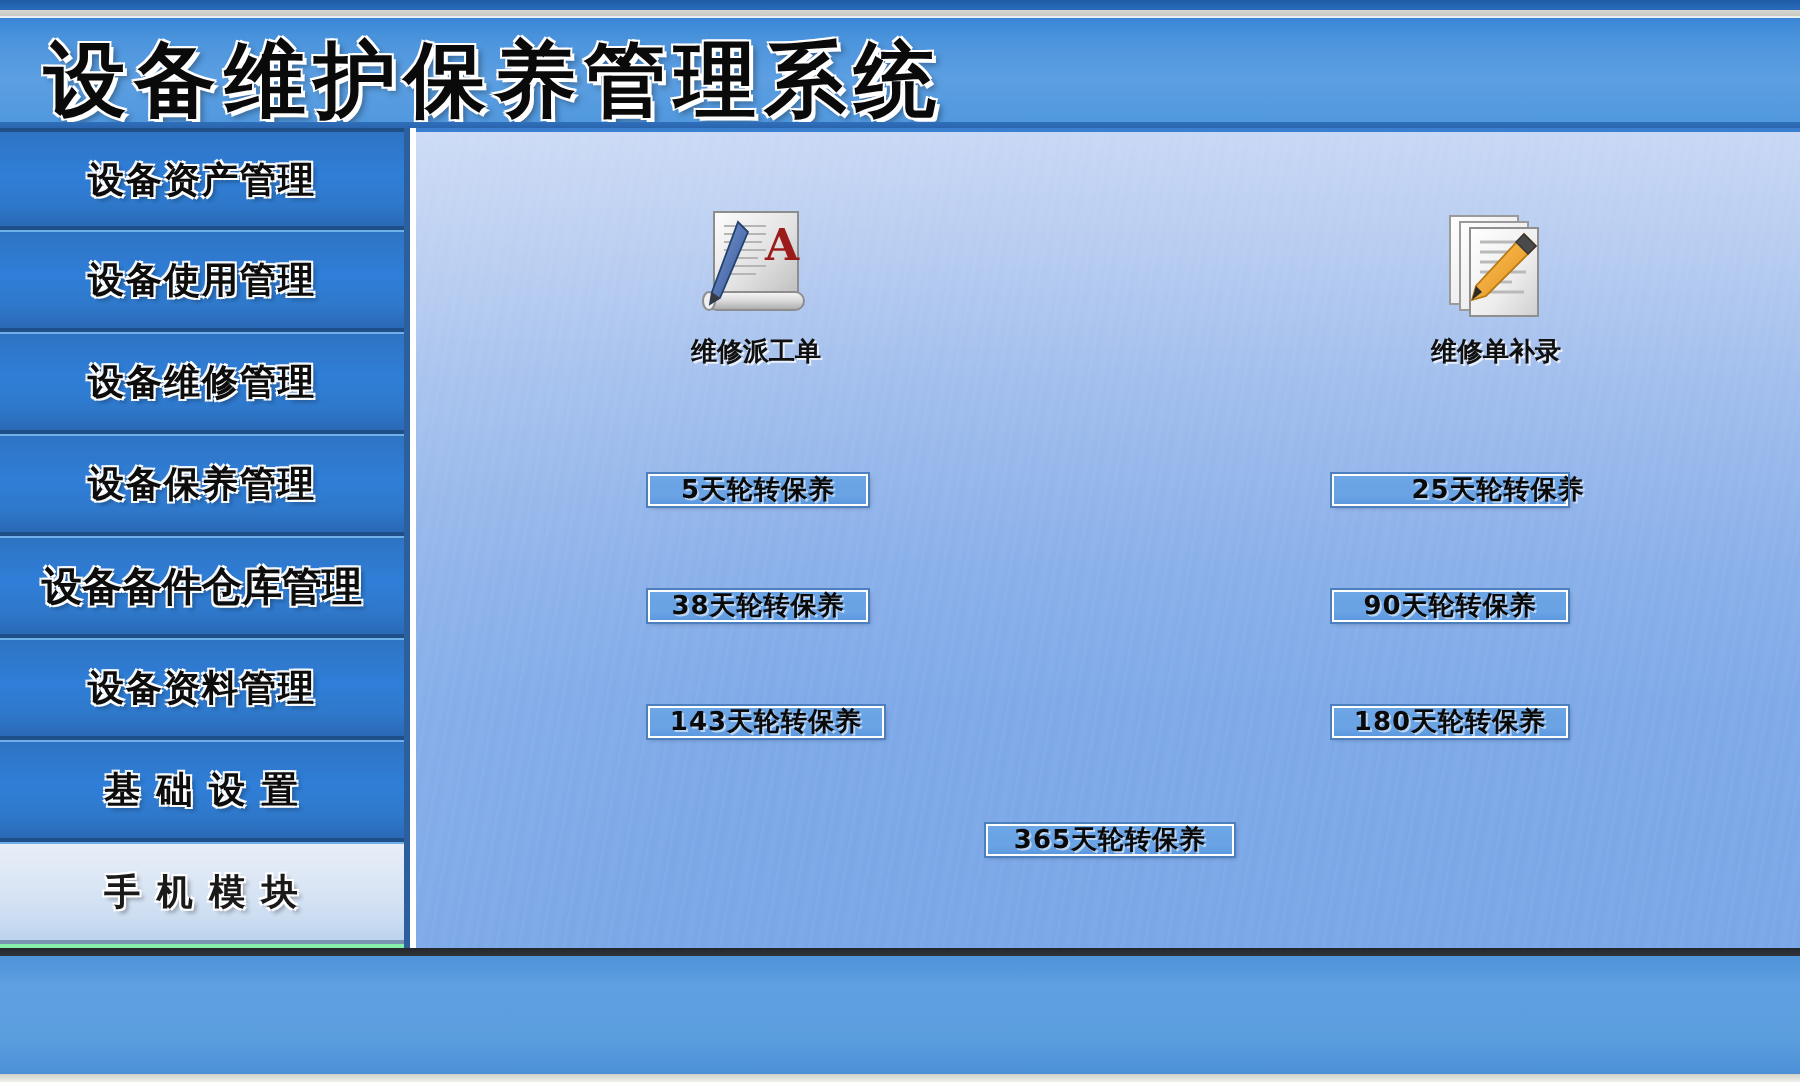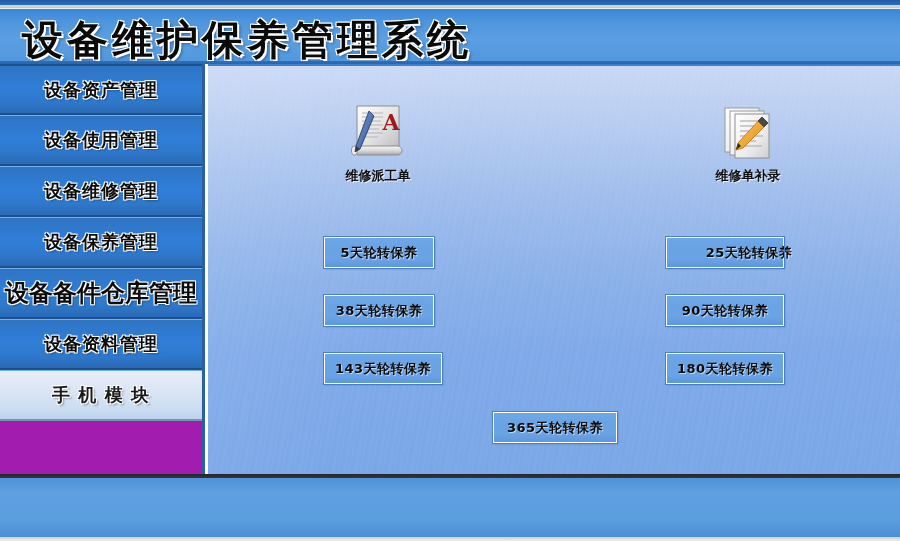--- a/index.html
+++ b/index.html
@@ -54,21 +54,21 @@
   }
 
   
   .bodywrap{
     position:absolute;left:0;top:64px;width:900px;height:410px;
   }
 
   
   .sidebar{
     position:absolute;left:0;top:0;width:205px;height:410px;
-    background:#a21caf;
+    background:#86efac;
     border-right:3px solid #2b5f9e;
     box-sizing:border-box;
   }
   .nav-item{
     position:relative;
     height:51px;
     box-sizing:border-box;
     background:linear-gradient(180deg,#2f74c3 0%,#2f7ed8 45%,#2f79cc 75%,#2a69b6 100%);
     border-top:1px solid #6fb0ea;
     border-bottom:2px solid #1f4f88;
@@ -81,21 +81,21 @@
     color:#0d0d0d;
     letter-spacing:1px;
     text-shadow:
        1px 1px 0 #ffffff,
       -1px -1px 0 #f2f6fa,
        1px -1px 0 #ffffff,
       -1px  1px 0 #ffffff,
        2px 2px 2px rgba(0,0,0,.30);
     white-space:nowrap;
   }
-  .nav-item.wide .nav-label{letter-spacing:0px;font-size:24px;}
+  .nav-item.wide .nav-label{letter-spacing:0px;font-size:20px;}
   .nav-item.active{
     background:linear-gradient(180deg,#e8eef7 0%,#dbe6f5 40%,#cddef2 75%,#bcd3ee 100%);
     border-bottom:2px solid #7a93b3;
   }
   .nav-item.active .nav-label{
     color:#1a1a1a;
     text-shadow:
        1px 1px 0 #ffffff,
       -1px -1px 0 #ffffff,
        1px -1px 0 #ffffff,
@@ -129,21 +129,21 @@
   }
   .icon-art{width:66px;height:66px;margin:0 auto;display:block;}
   .icon-caption{
     margin-top:2px;font-size:13px;font-weight:bold;color:#101010;
     text-shadow:1px 1px 0 rgba(255,255,255,.75);
     white-space:nowrap;
   }
 
   
   .btn{
-    position:absolute;height:31px;
+    position:absolute;height:16px;
     box-sizing:border-box;
     background:linear-gradient(180deg,#6ea7e6 0%,#6aa3e4 40%,#6ba4e5 70%,#5c98df 100%);
     border:1px solid #ffffff;
     outline:1px solid #4b7fbe;
     display:flex;align-items:center;justify-content:center;
     box-shadow:1px 1px 2px rgba(0,0,0,.25);
     cursor:pointer;
   }
   .btn-label{
     font-size:13px;font-weight:bold;color:#0a0a0a;
@@ -204,20 +204,23 @@
       </div>
 
       <div class="nav-item wide">
         <span class="nav-label">设备备件仓库管理</span>
       </div>
 
       <div class="nav-item">
         <span class="nav-label">设备资料管理</span>
       </div>
 
+      <div class="nav-item">
+        <span class="nav-label">基  础  设  置</span>
+      </div>
 
       <div class="nav-item active">
         <span class="nav-label">手  机  模  块</span>
       </div>
 
     </div>
 
     <div class="content">
       <div class="content-topline"></div>
 

